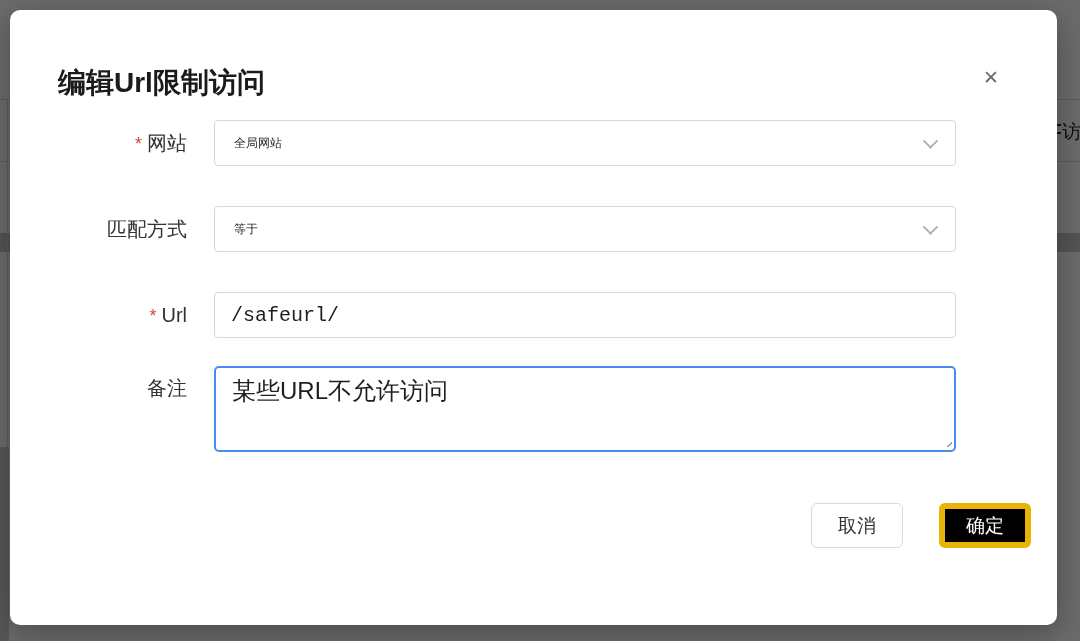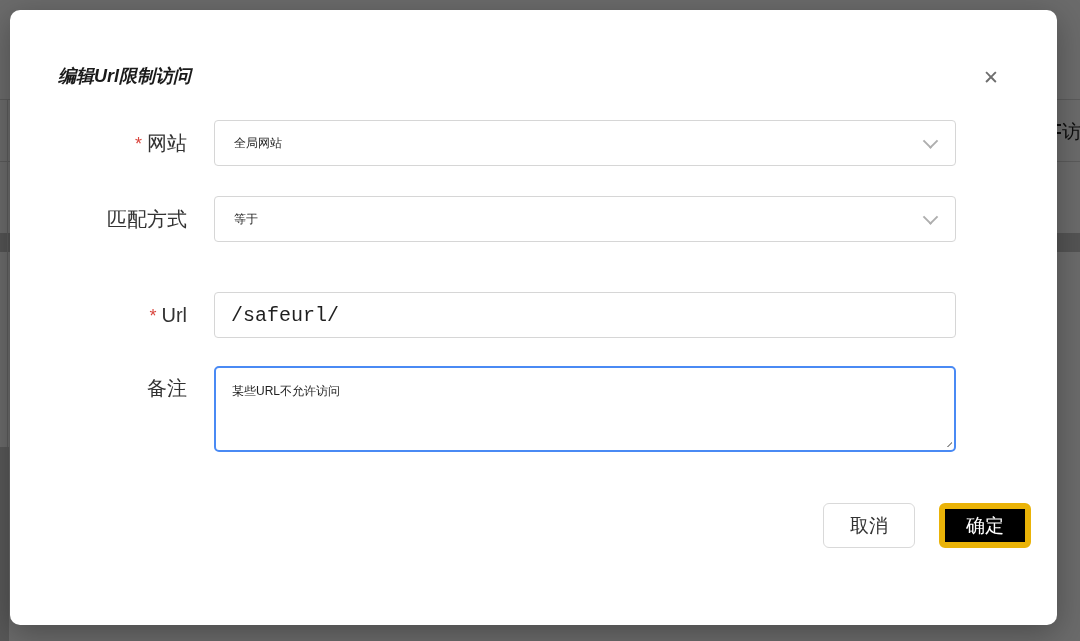--- a/index.html
+++ b/index.html
@@ -32,33 +32,33 @@
   .overlay { position: absolute; inset: 0; background: rgba(0, 0, 0, 0.58); }
 
   
   .modal {
     position: absolute; left: 10px; top: 10px; width: 1047px; height: 615px;
     background: #ffffff; border-radius: 10px;
     box-shadow: 0 8px 32px rgba(0, 0, 0, 0.3);
   }
   .modal-title {
     position: absolute; left: 48px; top: 54px;
-    font-size: 18px; font-weight: 700; color: #1a1a1a; font-style: italic;
+    font-size: 28px; font-weight: 700; color: #1a1a1a;
   }
   .close-btn {
     position: absolute; left: 965px; top: 52px; width: 32px; height: 32px;
     background: none; border: none; cursor: pointer;
     font-size: 19px; color: #6e6e6e; line-height: 32px; text-align: center;
     font-family: "Liberation Sans", sans-serif;
   }
 
   
   .row { position: absolute; left: 0; width: 100%; }
   .row-1 { top: 110px; height: 46px; }
-  .row-2 { top: 186px; height: 36px; }
+  .row-2 { top: 196px; height: 36px; }
   .row-3 { top: 282px; height: 46px; border-radius: 20px; }
   .row-4 { top: 356px; height: 86px; }
   .field-label {
     position: absolute; left: 0; width: 171px; text-align: right;
     font-size: 20px; color: #333333; line-height: 46px; white-space: nowrap; margin-left: 6px;
   }
   .row-4 .field-label { line-height: 30px; top: 7px; }
   .req { color: #d9463e; font-size: 18px; margin-right: 5px; }
   .control { position: absolute; left: 204px; width: 742px; }
 
@@ -82,37 +82,37 @@
   .text-input {
     width: 100%; height: 46px; border: 1px solid #d6d6d6; border-radius: 4px;
     padding: 16px 16px; font-size: 20px; color: #1f1f1f; background: #fff; outline: none;
     font-family: Liberation Mono, monospace;
   }
 
   .textarea-wrap { position: relative; height: 86px; }
   .remark-textarea {
     width: 100%; height: 86px; resize: none; outline: none;
     border: 2px solid #4a8af4; border-radius: 5px;
-    padding: 9px 16px; font-size: 12px; color: #1f1f1f; line-height: 28px;
+    padding: 9px 16px; font-size: 24px; color: #1f1f1f; line-height: 28px;
     font-family: "Liberation Sans", sans-serif;
   }
   .resize-grip {
     position: absolute; right: 4px; bottom: 5px; width: 11px; height: 11px;
     background: repeating-linear-gradient(-45deg, transparent 0 2.5px, #9a9a9a 2.5px 4px, transparent 4px 6.5px);
     clip-path: polygon(100% 0, 100% 100%, 0 100%);
     cursor: nwse-resize;
   }
 
   
   .btn {
     position: absolute; top: 493px; width: 92px; height: 45px;
     border-radius: 6px; font-size: 19px; cursor: pointer;
     font-family: "Liberation Sans", sans-serif;
   }
-  .btn-cancel { left: 801px; background: #ffffff; border: 1px solid #d9d9d9; color: #333333; margin-left: 12px; }
+  .btn-cancel { left: 801px; background: #ffffff; border: 1px solid #d9d9d9; color: #333333; }
   .btn-confirm { left: 906px; background: #000000; border: 6px solid #eab308; color: #ffffff; margin-left: 23px; }
 </style>
 </head>
 <body>
 
 <div class="backdrop-page">
   <div class="bg-line bg-line-1"></div>
   <div class="bg-line bg-line-2"></div>
   <div class="bg-band"></div>
   <div class="bg-vline"></div>

